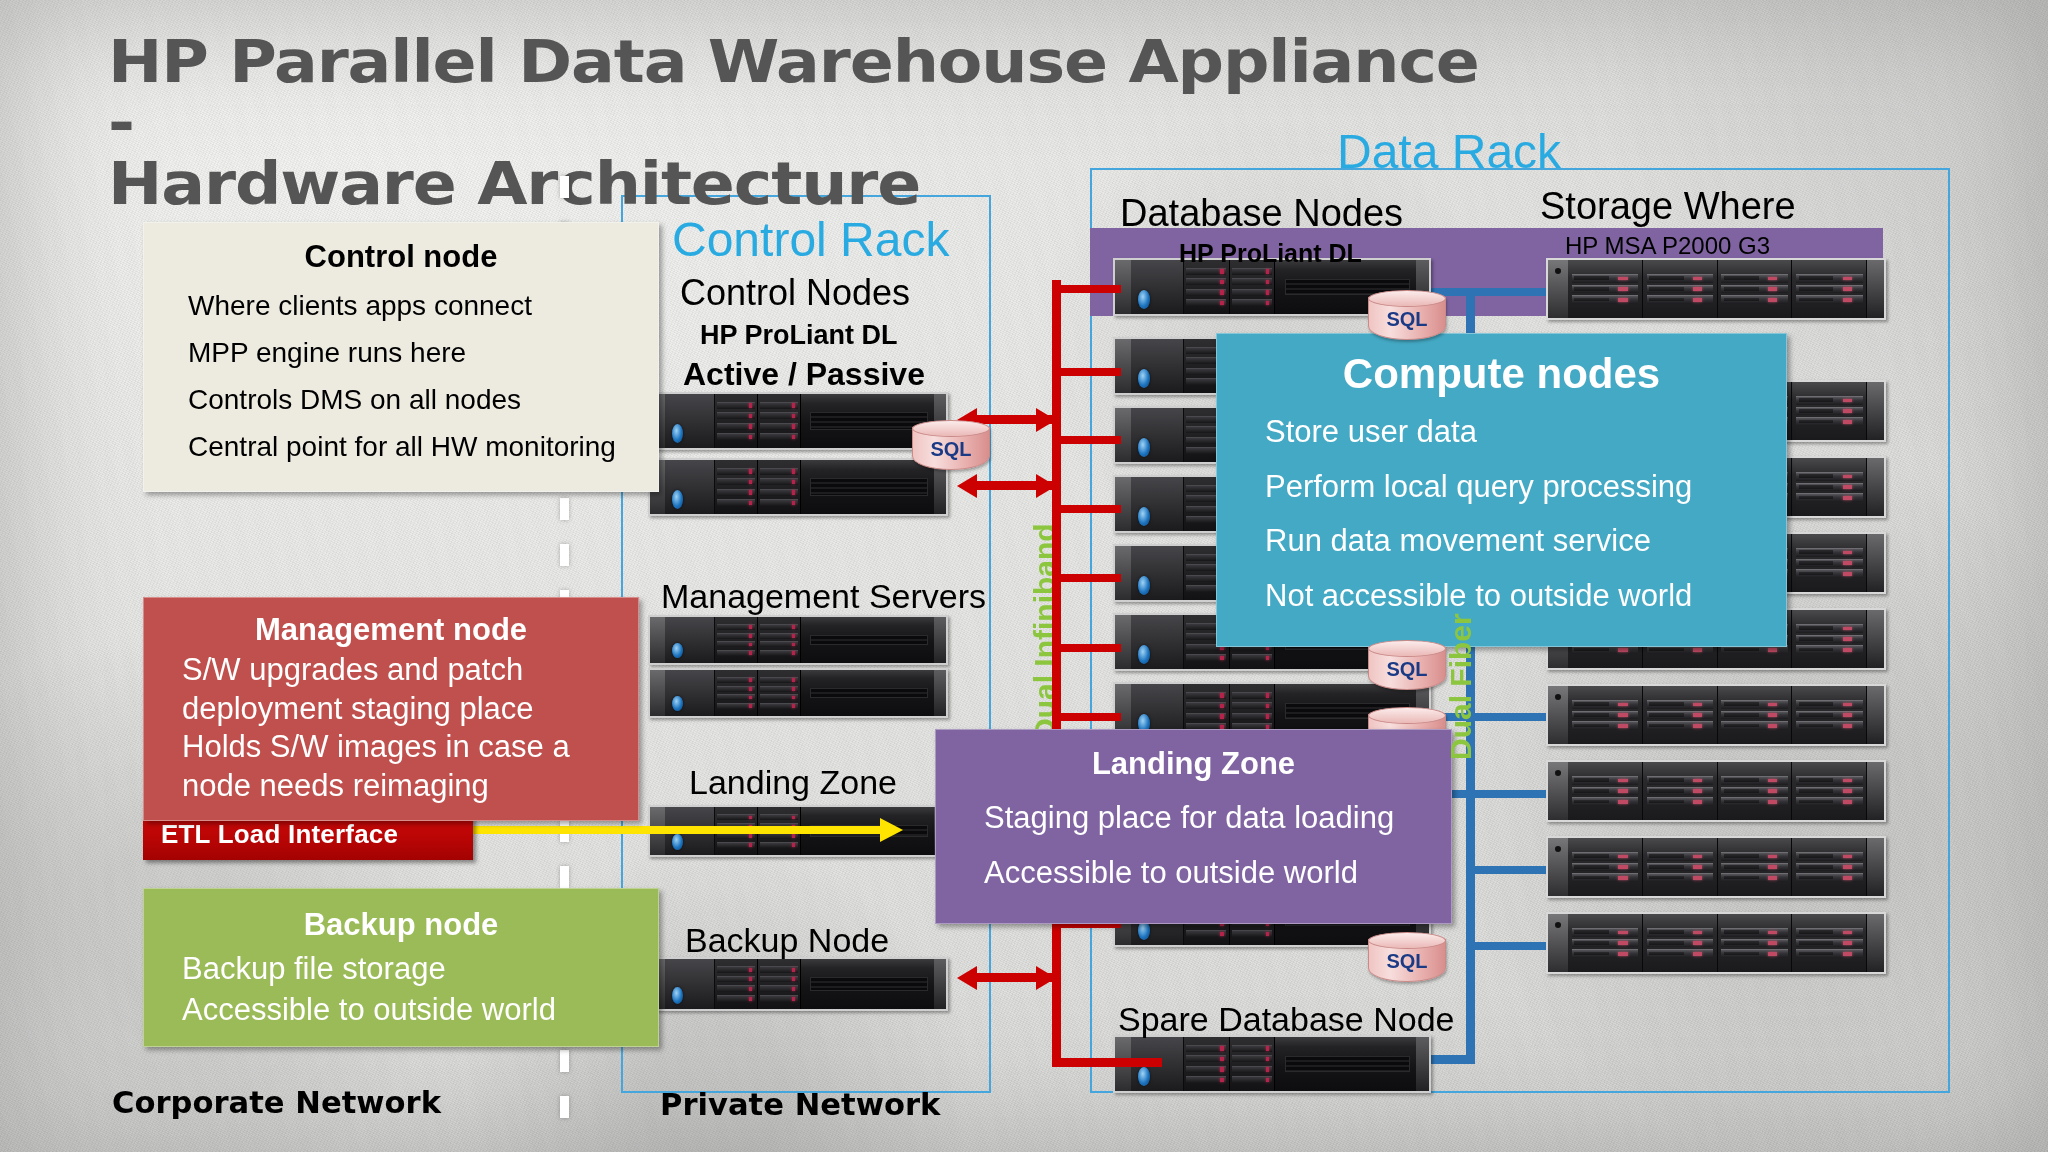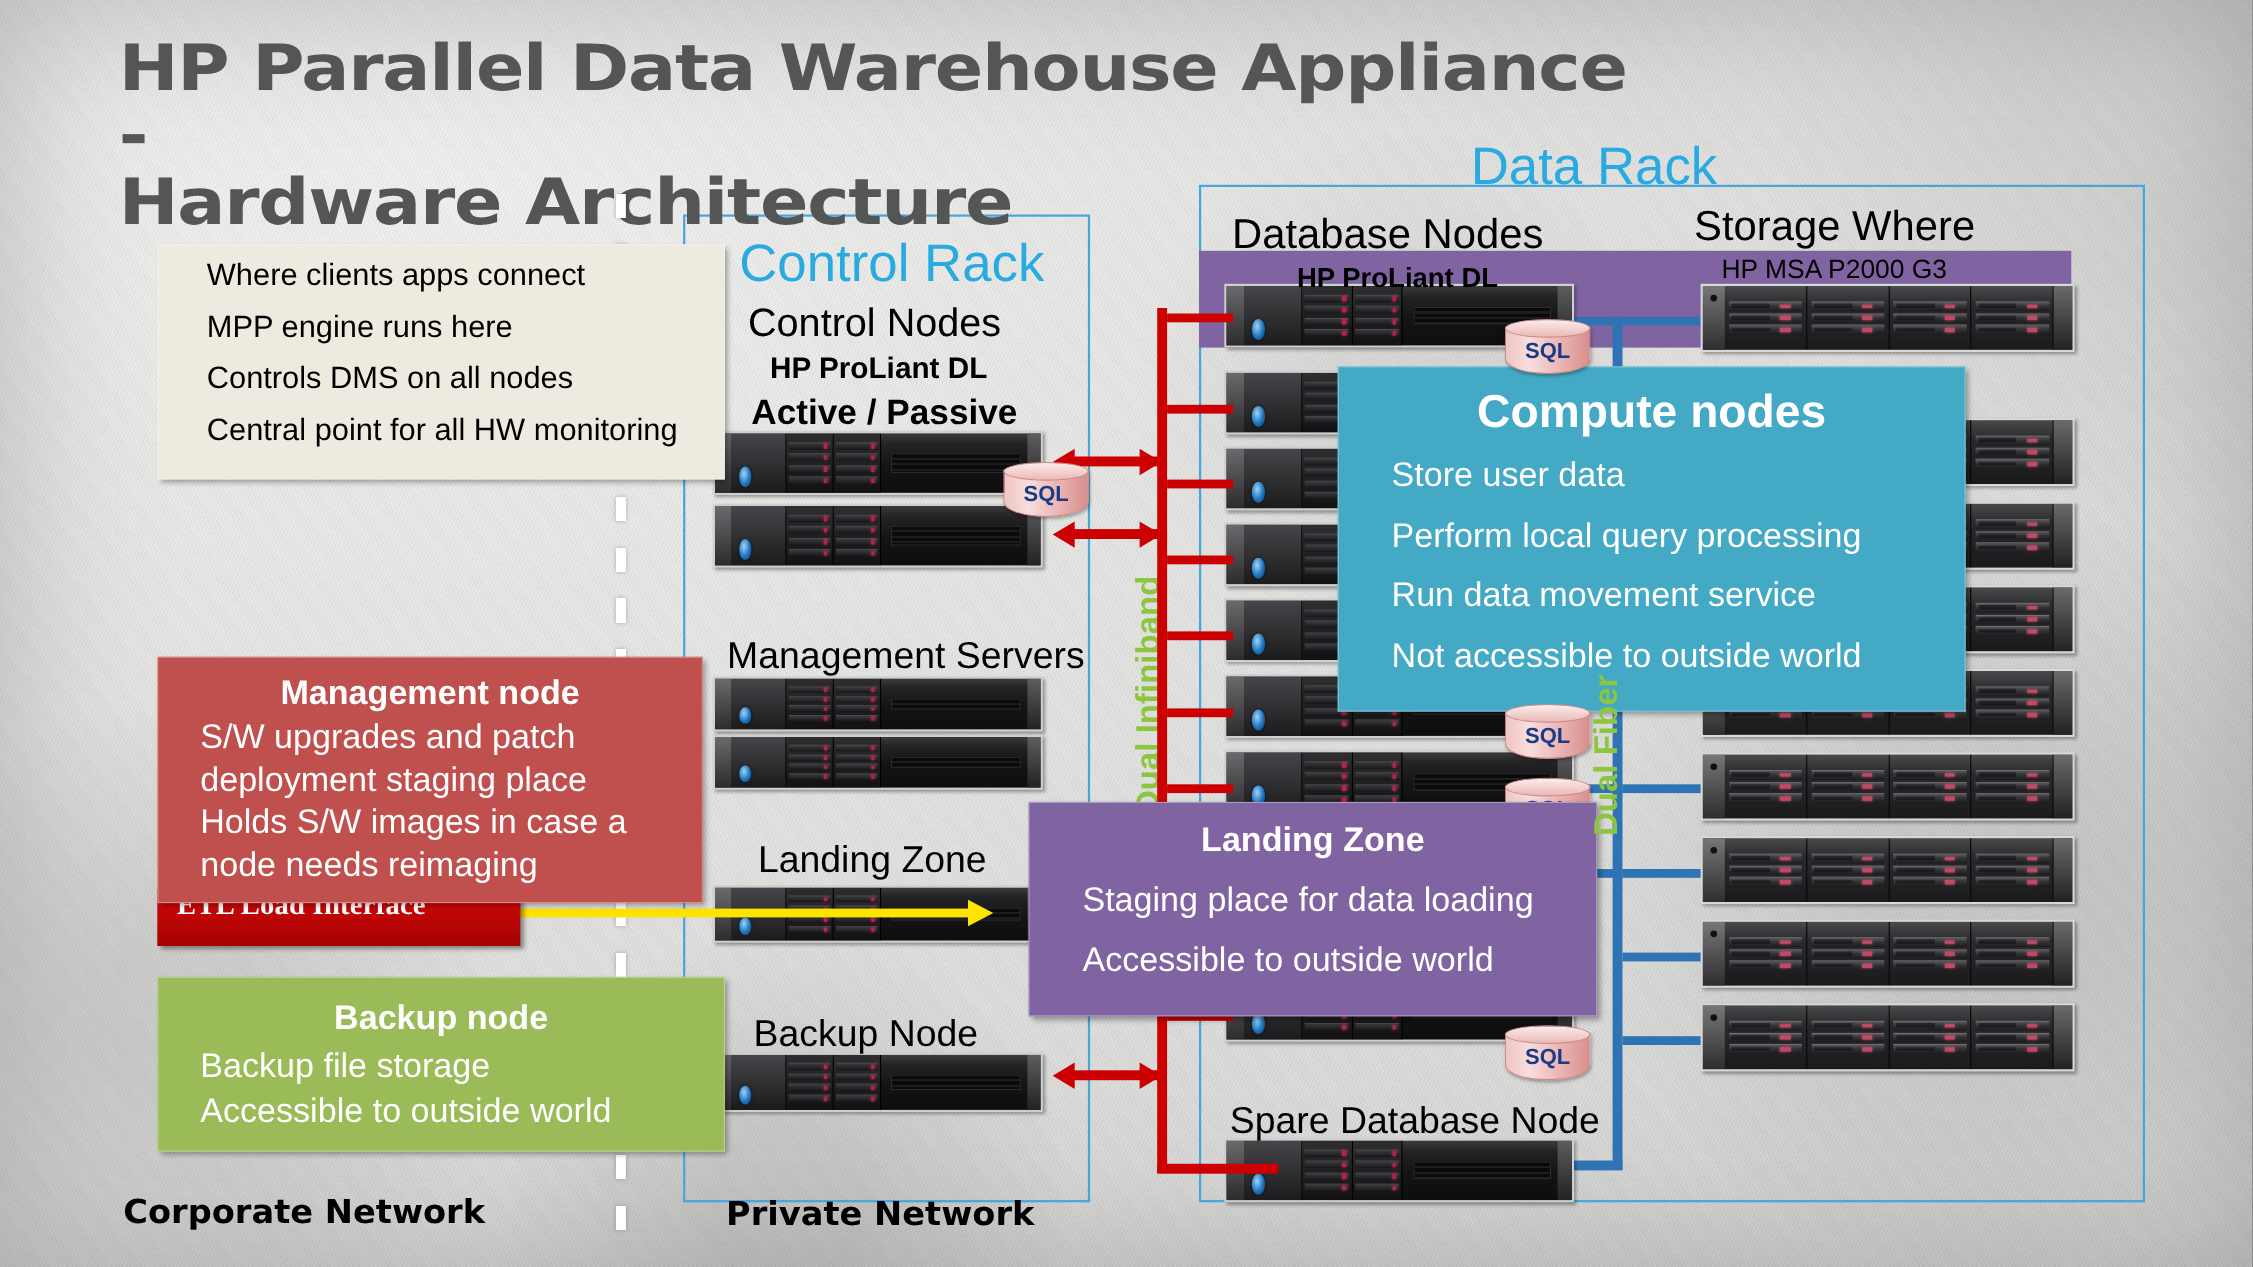--- a/index.html
+++ b/index.html
@@ -66,21 +66,21 @@
   #box-control .cl{font-size:28px;margin:0 0 14px 26px;line-height:1.18;}
 
   #box-mgmt{left:143px;top:597px;width:496px;background:#C0504D;color:#fff;}
   #box-mgmt .ct{font-size:31px;margin:4px 0 4px 0;}
   #box-mgmt .cl{font-size:31px;margin:0 0 2px 20px;line-height:1.18;}
 
   #etlbar{
     left:143px;top:808px;width:330px;height:52px;z-index:38;
     background:linear-gradient(180deg,#cf0a0a 0%,#bb0505 55%,#a30202 100%);
     box-shadow:3px 3px 4px rgba(0,0,0,.4);
-    display:flex;align-items:flex-start;font-family:Liberation Serif, serif;
+    display:flex;align-items:center;
   }
   #etlbar span{color:#fff;font-weight:bold;font-size:26px;margin-left:18px;letter-spacing:.2px;}
 
   #box-backup{left:143px;top:888px;width:516px;background:#9BBB59;color:#fff;}
   #box-backup .ct{font-size:31px;margin:8px 0 8px 0;}
   #box-backup .cl{font-size:31px;margin:0 0 4px 20px;line-height:1.18;}
 
   #box-compute{left:1216px;top:333px;width:571px;background:#44A9C4;color:#fff;}
   #box-compute .ct{font-size:42px;margin:6px 0 16px 0;}
   #box-compute .cl{font-size:31px;margin:0 0 18px 30px;line-height:1.18;}
@@ -984,20 +984,21 @@
     <div class="lbl">SQL</div>
   </div>
 
   <div class="lyr yellow" style="left:285px;top:826px;width:600px;height:8px;"></div>
   <div class="arrowhead" style="left:264px;top:818px;border-top:12px solid transparent;border-bottom:12px solid transparent;border-right:23px solid #FFE400;z-index:37;"></div>
   <div class="arrowhead" style="left:880px;top:818px;border-top:12px solid transparent;border-bottom:12px solid transparent;border-left:23px solid #FFE400;z-index:37;"></div>
 
   <div class="lyr" id="divider"></div>
 
   <div class="lyr callout" id="box-control">
+    <span class="ct">Control node</span>
     <span class="cl">Where clients apps connect</span>
     <span class="cl">MPP engine runs here</span>
     <span class="cl">Controls DMS on all nodes</span>
     <span class="cl">Central point for all HW monitoring</span>
   </div>
 
   <div class="lyr callout" id="box-mgmt">
     <span class="ct">Management node</span>
     <span class="cl">S/W upgrades and patch</span>
     <span class="cl">deployment staging place</span>

